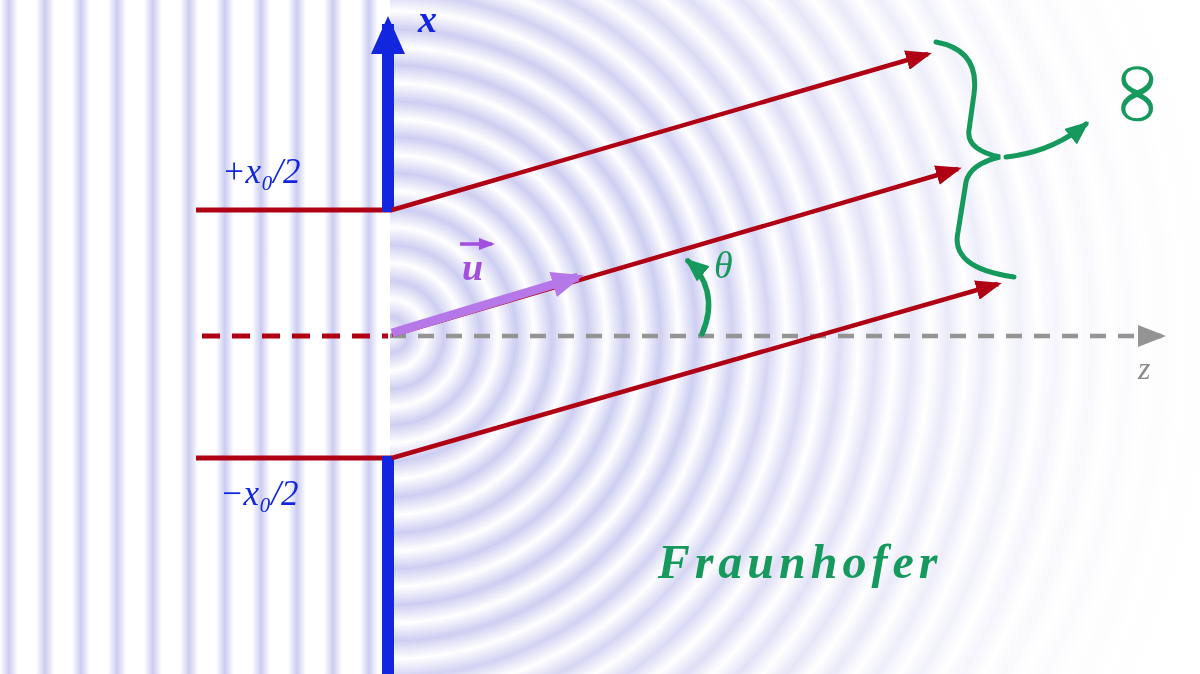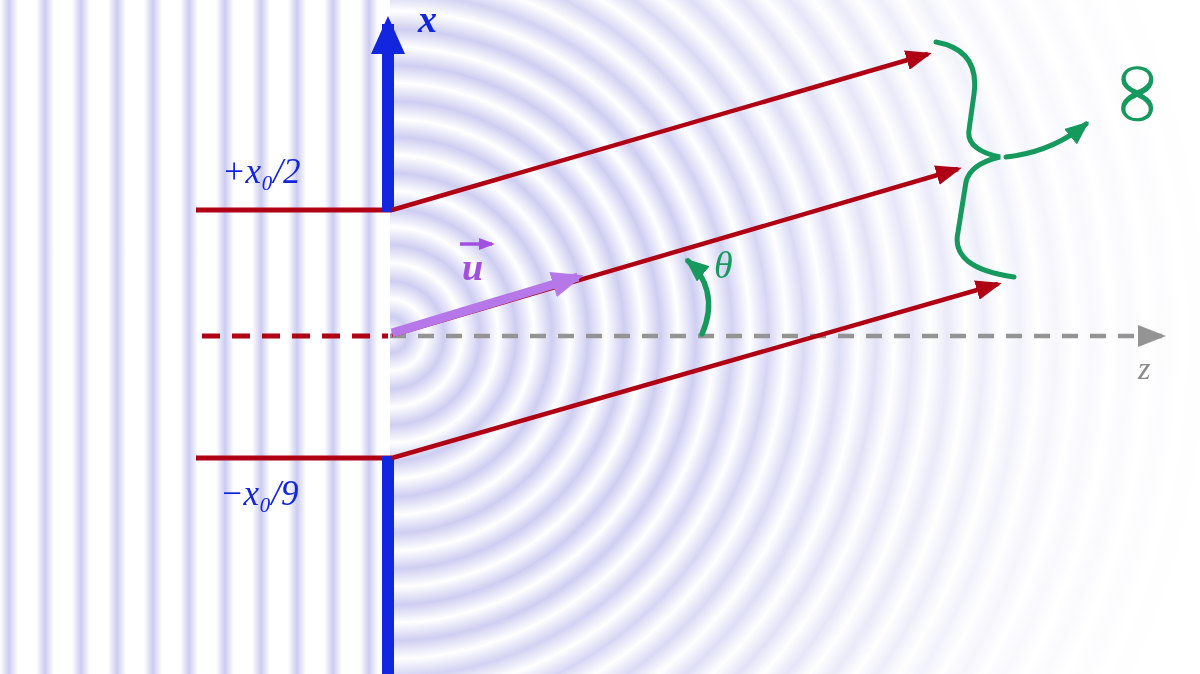--- a/index.html
+++ b/index.html
@@ -100,17 +100,18 @@
     <path d="M 702 334 C 716 302 706 276 688 261" fill="none" stroke="#16995c" stroke-width="5.5" stroke-linecap="round" marker-end="url(#m-green)"></path>
 
     <path d="M 936 42 Q 980 50 974 94 L 969 130 Q 966 150 1000 157 Q 970 164 966 182 L 958 232 Q 950 268 1014 277" fill="none" stroke="#16995c" stroke-width="5" stroke-linecap="round"></path>
 
     <path d="M 1006 157 Q 1052 152 1086 124" fill="none" stroke="#16995c" stroke-width="5" stroke-linecap="round" marker-end="url(#m-green)"></path>
   </svg>
 
   <div class="lbl it bd c-blue" id="lbl-x">x</div>
   <div class="lbl it c-gray" id="lbl-z">z</div>
   <div class="lbl it c-blue" id="lbl-slit-top">+x₀/2</div>
-  <div class="lbl it c-blue" id="lbl-slit-bottom">−x₀/9</div>
+  <div class="lbl it c-blue" id="lbl-slit-bottom">−x₀/2</div>
   <div class="lbl it bd c-purple" id="lbl-u">u</div>
   <div class="lbl it c-green" id="lbl-theta">θ</div>
   <div class="lbl bd c-green" id="lbl-inf">∞</div>
+  <div class="lbl it c-green" id="lbl-fraunhofer">Fraunhofer</div>
 </div>
 
 </body></html>

